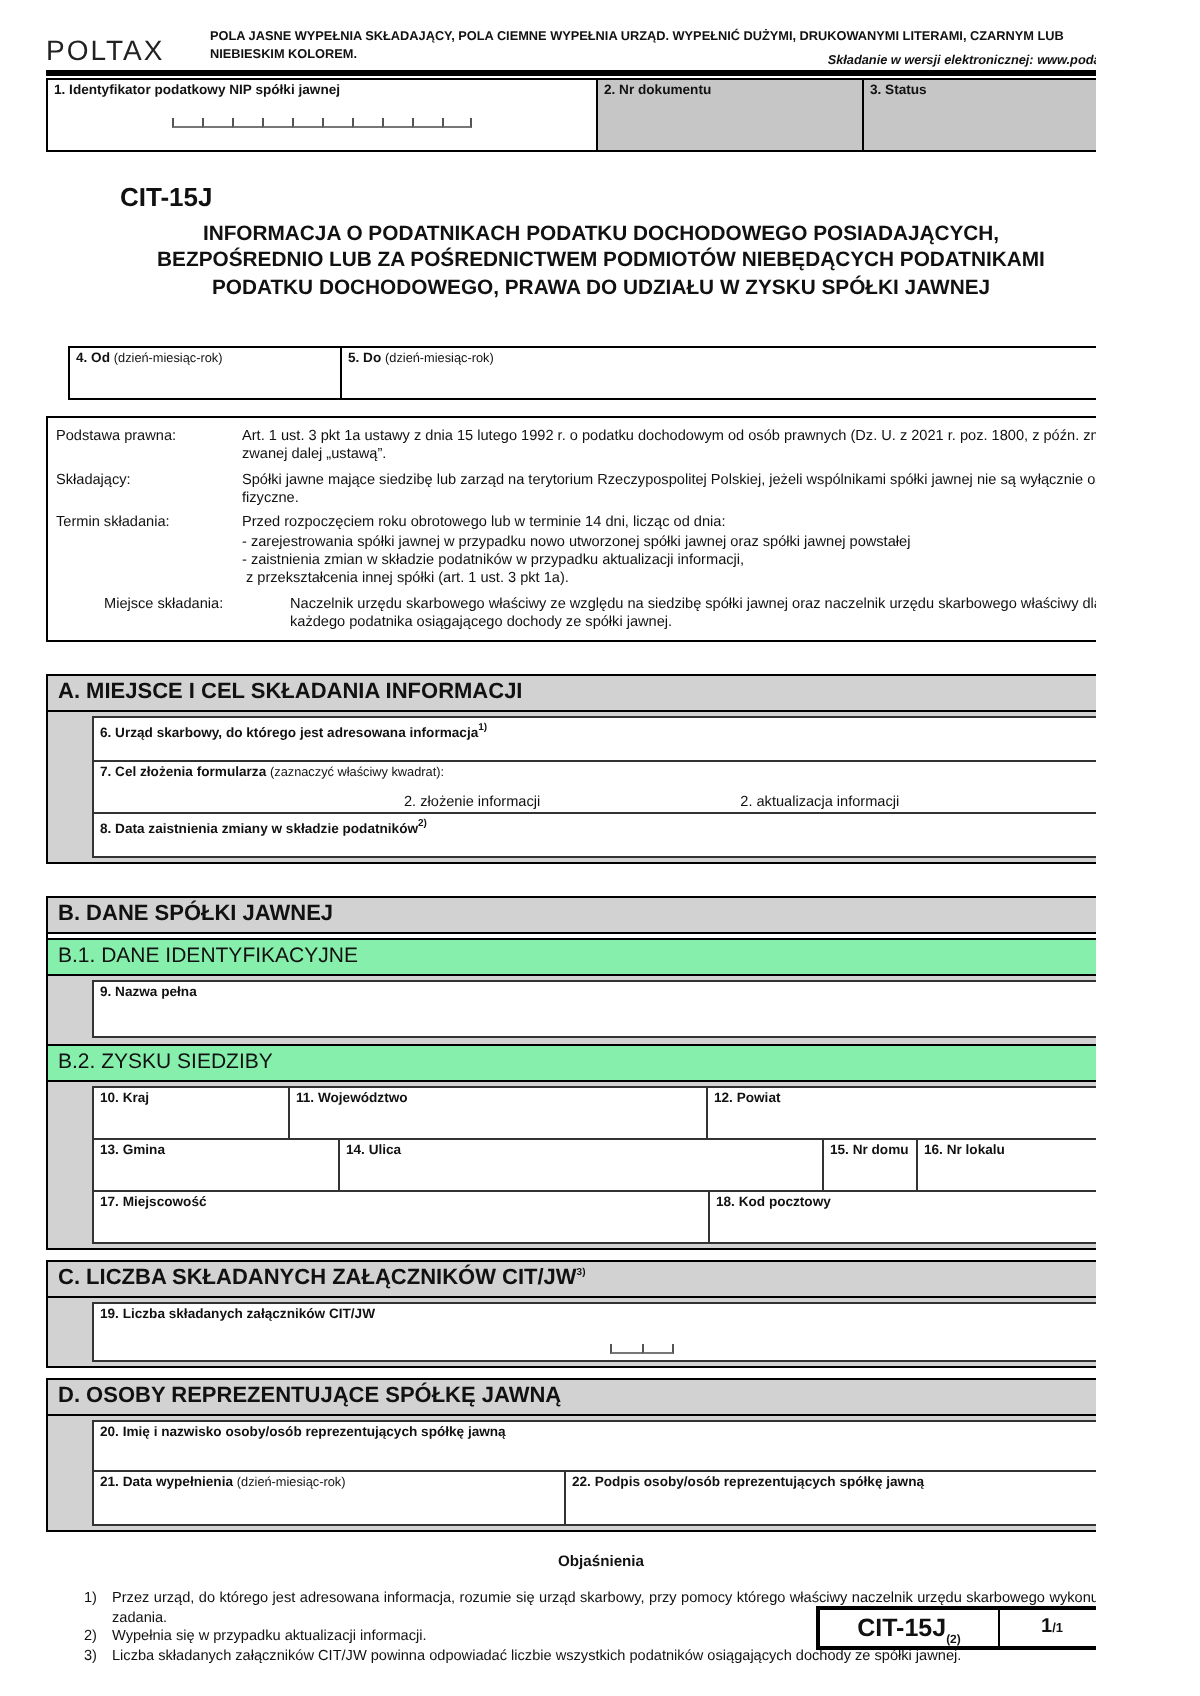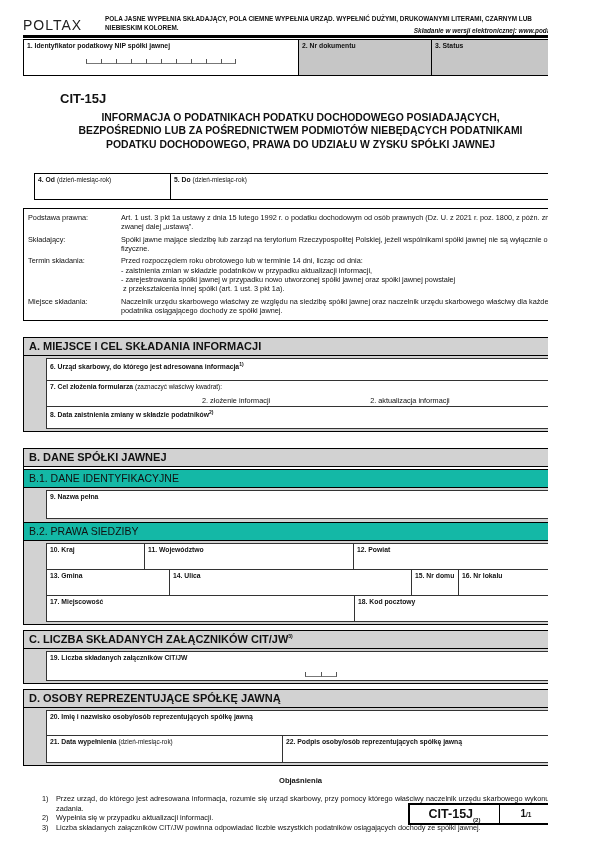--- a/index.html
+++ b/index.html
@@ -32,28 +32,28 @@
   .maintitle { margin-top:5px; text-align:center; font-weight:bold; font-size:10.4px; line-height:1.3; }
 
   .yearrow { display:flex; margin-top:7px;flex-direction:column; }
   .yearlabel { margin-left:76px; font-size:8.5px; align-self:flex-end; padding-bottom:5px; }
   .yearboxes { display:flex; border:1.5px solid #000; margin-left:11px; }
   .ybox { width:135px; height:25px; }
   .ybox + .ybox { border-left:1px solid #000; }
 
   .legal { border:1px solid #000; margin-top:8px; padding:4px 5px 4px 4px; font-size:7.3px; line-height:1.28; }
   .lrow { display:flex; margin-bottom:3px; }
-  .lrow:last-child { margin-bottom:1px; }
+  .lrow:last-child { margin-bottom:1px;margin-left:24px; }
   .llabel { width:93px; flex-shrink:0; }
   .ltext { flex:1; }
   .subind { padding-left:2px; }
 
   .sect { border:1.5px solid #000; margin-top:16px; }
   .shead { background:#d2d2d2; border-bottom:1px solid #000; font-weight:bold; font-size:11px; padding:2px 6px 3px 5px; }
-  .subhead { background:#14b8a6; border-top:1px solid #000; border-bottom:1px solid #000; font-size:10.5px; padding:2px 6px 3px 5px; }
+  .subhead { background:#86efac; border-top:1px solid #000; border-bottom:1px solid #000; font-size:10.5px; padding:2px 6px 3px 5px; }
   .wgap { height:2px; background:#fff; }
   .sbody { background:#d2d2d2; padding:2px 2px 2px 22px; }
   .fbox { background:#fff; border:1px solid #333; position:relative; }
   .fbox + .fbox { margin-top:-1px; }
   .frow { display:flex; }
   .frow + .frow { margin-top:-1px; }
   .frow .fbox + .fbox { margin-top:0; margin-left:-1px; }
   .h23 { height:23px; } .h26 { height:26px; } .h27 { height:27px; }
   .h28 { height:28px; } .h29 { height:29px; } .h30 { height:30px; }
 
@@ -145,22 +145,22 @@
         <div class="ltext">Art. 1 ust. 3 pkt 1a  ustawy z dnia 15 lutego 1992 r. o podatku dochodowym od osób prawnych (Dz. U. z 2021 r. poz. 1800, z późn. zm.), zwanej dalej „ustawą”.</div>
       </div>
       <div class="lrow">
         <div class="llabel">Składający:</div>
         <div class="ltext">Spółki jawne mające siedzibę lub zarząd na terytorium Rzeczypospolitej Polskiej, jeżeli wspólnikami spółki jawnej nie są wyłącznie osoby fizyczne.</div>
       </div>
       <div class="lrow">
         <div class="llabel">Termin składania:</div>
         <div class="ltext">
           <div>Przed rozpoczęciem roku obrotowego lub w terminie 14 dni, licząc od dnia:</div>
+          <div>- zarejestrowania spółki jawnej w przypadku nowo utworzonej spółki jawnej oraz spółki jawnej powstałej</div>
           <div>- zaistnienia zmian w składzie podatników w przypadku aktualizacji informacji,</div>
-          <div>- zarejestrowania spółki jawnej w przypadku nowo utworzonej spółki jawnej oraz spółki jawnej powstałej</div>
           <div class="subind">z przekształcenia innej spółki (art. 1 ust. 3 pkt 1a).</div>
         </div>
       </div>
       <div class="lrow">
         <div class="llabel">Miejsce składania:</div>
         <div class="ltext">Naczelnik urzędu skarbowego właściwy ze względu na siedzibę spółki jawnej oraz naczelnik urzędu skarbowego właściwy dla każdego podatnika osiągającego dochody ze spółki jawnej.</div>
       </div>
     </div>
 
     <div class="sect">
@@ -184,21 +184,21 @@
 
     <div class="sect">
       <div class="shead">B. DANE SPÓŁKI JAWNEJ</div>
       <div class="wgap"></div>
       <div class="subhead">B.1. DANE IDENTYFIKACYJNE</div>
       <div class="sbody" style="padding-bottom:3px;">
         <div class="fbox h29">
           <div class="flabel">9. Nazwa pełna</div>
         </div>
       </div>
-      <div class="subhead">B.2. PRAWA SIEDZIBY</div>
+      <div class="subhead">B.2. ZYSKU SIEDZIBY</div>
       <div class="sbody">
         <div class="frow">
           <div class="fbox h27 w99">
             <div class="flabel">10. Kraj</div>
           </div>
           <div class="fbox h27 w210">
             <div class="flabel">11. Województwo</div>
           </div>
           <div class="fbox h27 wflex">
             <div class="flabel">12. Powiat</div>

